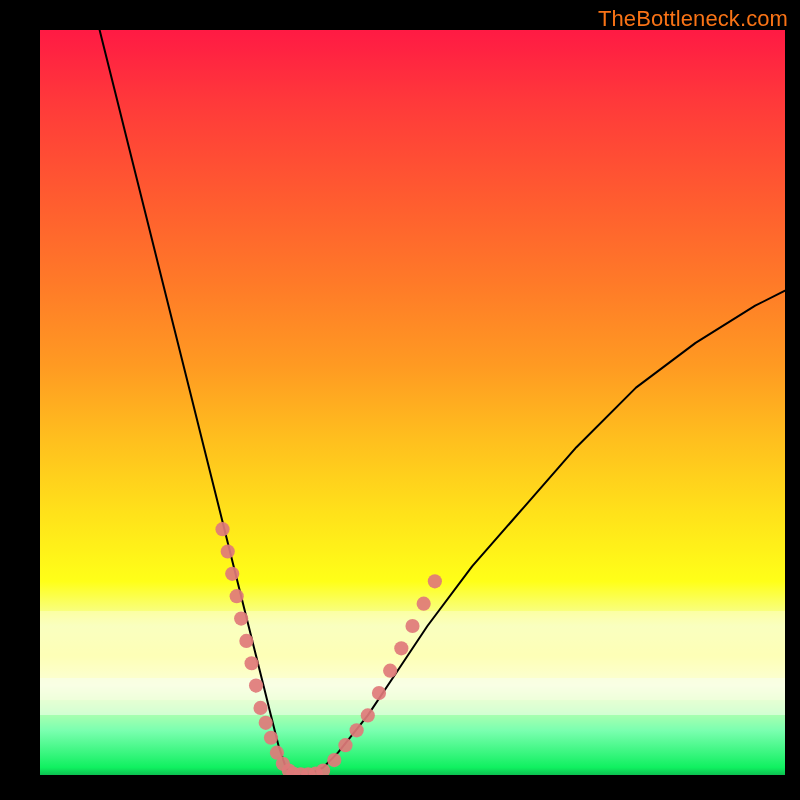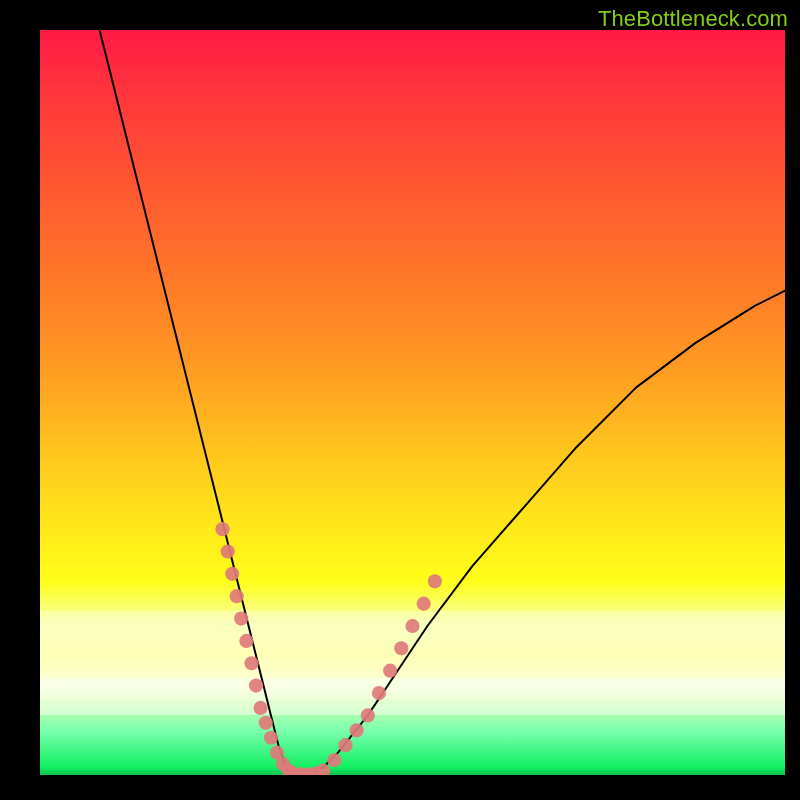--- a/index.html
+++ b/index.html
@@ -64,21 +64,21 @@
     left: 0;
     top: 0;
     width: 100%;
     height: 100%;
     z-index: 3;
   }
   .watermark {
     position: absolute;
     top: 6px;
     right: 12px;
-    color: #84cc16;
+    color: #f97316;
     font-size: 22px;
     font-weight: 400;
     letter-spacing: 0.1px;
     z-index: 5;
   }
 </style>
 </head>
 <body>
 
 <div class="frame">

